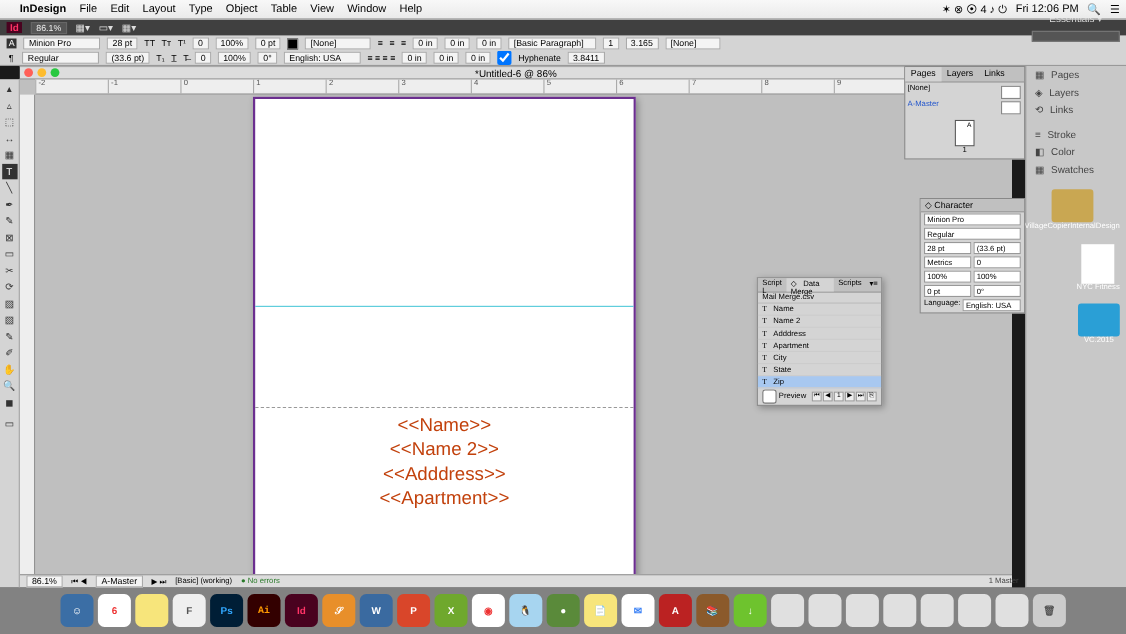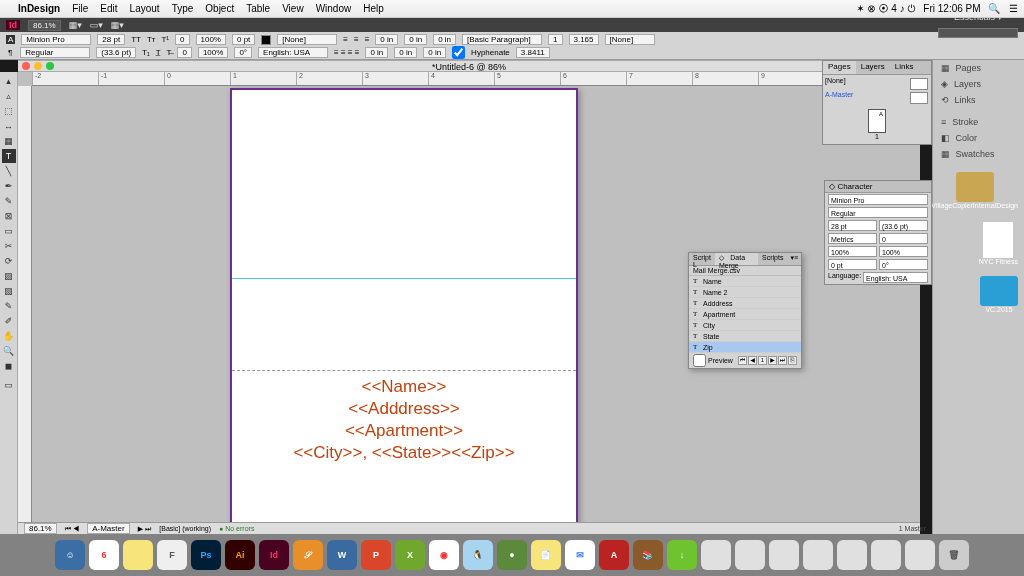--- a/index.html
+++ b/index.html
@@ -39,21 +39,21 @@
 .merge-text { position: absolute; left: 0; right: 0; top: 286px; text-align: center; font-family: "Minion Pro", Georgia, serif; font-size: 17px; line-height: 22px; color: #c2410c; }
 
 .pages-panel { position: absolute; top: 60px; right: 92px; width: 110px; height: 85px; background: #d4d4d4; border: 1px solid #888; z-index: 60; font-size: 8px; }
 .pages-panel .tabs { display: flex; background: #c0c0c0; border-bottom: 1px solid #999; height: 14px; }
 .pages-panel .tabs span { padding: 1px 5px; cursor: pointer; }
 .pages-panel .tabs .act { background: #d4d4d4; }
 .pages-panel .body { padding: 2px; font-size: 7px; }
 .pages-panel .master-box { width: 18px; height: 12px; border: 1px solid #888; background: #fff; float: right; margin: 1px; }
 .pages-panel .pgthumb { width: 18px; height: 24px; border: 1px solid #555; background: #fff; margin: 4px auto 0; position: relative; }
 
-.char-panel { position: absolute; top: 180px; right: 92px; width: 108px; background: #d4d4d4; border: 1px solid #888; z-index: 60; font-size: 7px; }
+.char-panel { position: absolute; top: 180px; right: 92px; width: 96px; background: #d4d4d4; border: 1px solid #888; z-index: 60; font-size: 7px; }
 .char-panel .hdr { background: #c0c0c0; border-bottom: 1px solid #999; padding: 1px 4px; font-size: 8px; }
 .char-panel .r { display: flex; gap: 2px; padding: 1px 3px; }
 .char-panel .fld { flex: 1; background: #fff; border: 1px solid #999; padding: 0 2px; height: 11px; line-height: 11px; }
 
 .dm-panel { position: absolute; top: 252px; left: 688px; width: 114px; background: #d4d4d4; border: 1px solid #888; z-index: 70; font-size: 8px; box-shadow: 2px 2px 6px rgba(0,0,0,.3); }
 .dm-panel .tabs { display: flex; background: #c0c0c0; border-bottom: 1px solid #999; height: 13px; font-size: 7px; }
 .dm-panel .tabs span { padding: 1px 4px; cursor: pointer; }
 .dm-panel .tabs .act { background: #d4d4d4; }
 .dm-panel .src { padding: 1px 4px; border-bottom: 1px solid #bbb; font-size: 7px; }
 .dm-panel .fld { padding: 1px 4px; border-bottom: 1px solid #ccc; display: flex; align-items: center; cursor: pointer; font-size: 7px; }
@@ -194,23 +194,23 @@
       <span>7</span>
       <span>8</span>
       <span>9</span>
   </div>
   <div class="ruler-v"></div>
   <div class="page">
     <div class="guide-h" style="top:188px"></div>
     <div class="dash-h" style="top:280px"></div>
     <div class="merge-text">
       <div>&lt;&lt;Name&gt;&gt;</div>
+      <div>&lt;&lt;Name 2&gt;&gt;</div>
       <div>&lt;&lt;Adddress&gt;&gt;</div>
       <div>&lt;&lt;Apartment&gt;&gt;</div>
-      <div>&lt;&lt;City&gt;&gt;, &lt;&lt;State&gt;&gt;&lt;&lt;Zip&gt;&gt;</div>
     </div>
   </div>
 </div>
 
 <div class="statusbar">
   <span class="ctl">86.1%</span>
   <span>⏮ ◀</span>
   <span class="ctl">A-Master</span>
   <span>▶ ⏭</span>
   <span>[Basic] (working)</span>
@@ -335,21 +335,21 @@
     <div style="width:38px;height:30px;background:#2a9fd6;border-radius:3px;margin:0 auto"></div>
     <div>VC.2015</div>
   </div>
 
 <div class="dock" id="dock">
     <div class="app" style="background: rgb(59, 110, 165);">☺</div>
     <div class="app" style="background: rgb(255, 255, 255); color: rgb(238, 51, 51);">6</div>
     <div class="app" style="background: rgb(247, 229, 123);"></div>
     <div class="app" style="background: rgb(239, 239, 239); color: rgb(85, 85, 85);">F</div>
     <div class="app" style="background: rgb(0, 30, 54); color: rgb(49, 168, 255);">Ps</div>
-    <div class="app" style="background: rgb(51, 0, 0); color: rgb(255, 154, 0);">Ai</div>
+    <div class="app" style="background: rgb(51, 0, 0); color: rgb(255, 154, 0); font-family: Liberation Mono, monospace;">Ai</div>
     <div class="app" style="background: rgb(73, 2, 31); color: rgb(255, 51, 102);">Id</div>
     <div class="app" style="background: rgb(232, 143, 42);">𝒮</div>
     <div class="app" style="background: rgb(58, 106, 160);">W</div>
     <div class="app" style="background: rgb(217, 70, 42);">P</div>
     <div class="app" style="background: rgb(111, 168, 45);">X</div>
     <div class="app" style="background: rgb(255, 255, 255); color: rgb(238, 51, 51);">◉</div>
     <div class="app" style="background: rgb(167, 213, 240); color: rgb(51, 51, 51);">🐧</div>
     <div class="app" style="background: rgb(90, 138, 58);">●</div>
     <div class="app" style="background: rgb(247, 229, 123); color: rgb(51, 51, 51);">📄</div>
     <div class="app" style="background: rgb(255, 255, 255); color: rgb(59, 130, 246);">✉</div>

